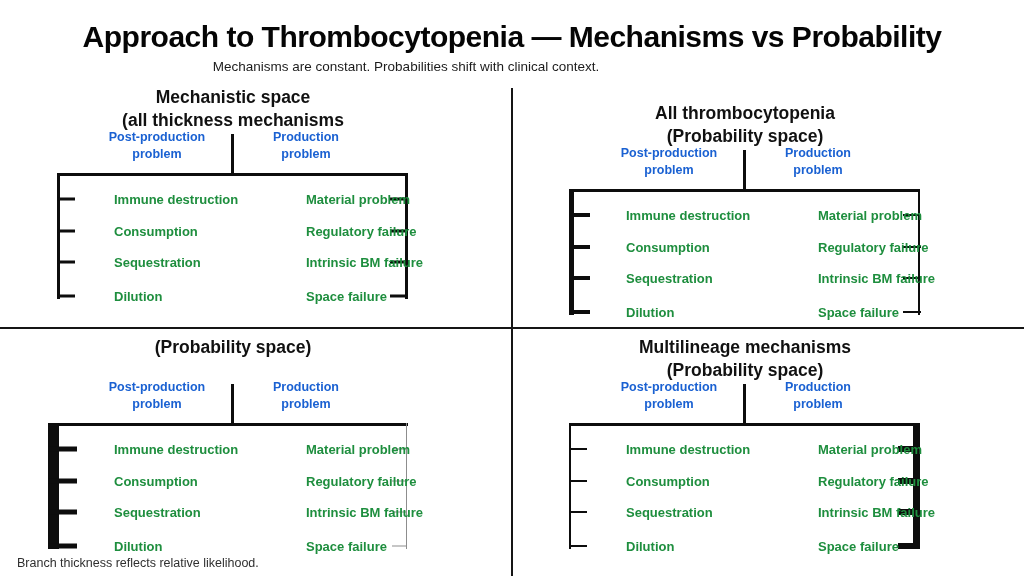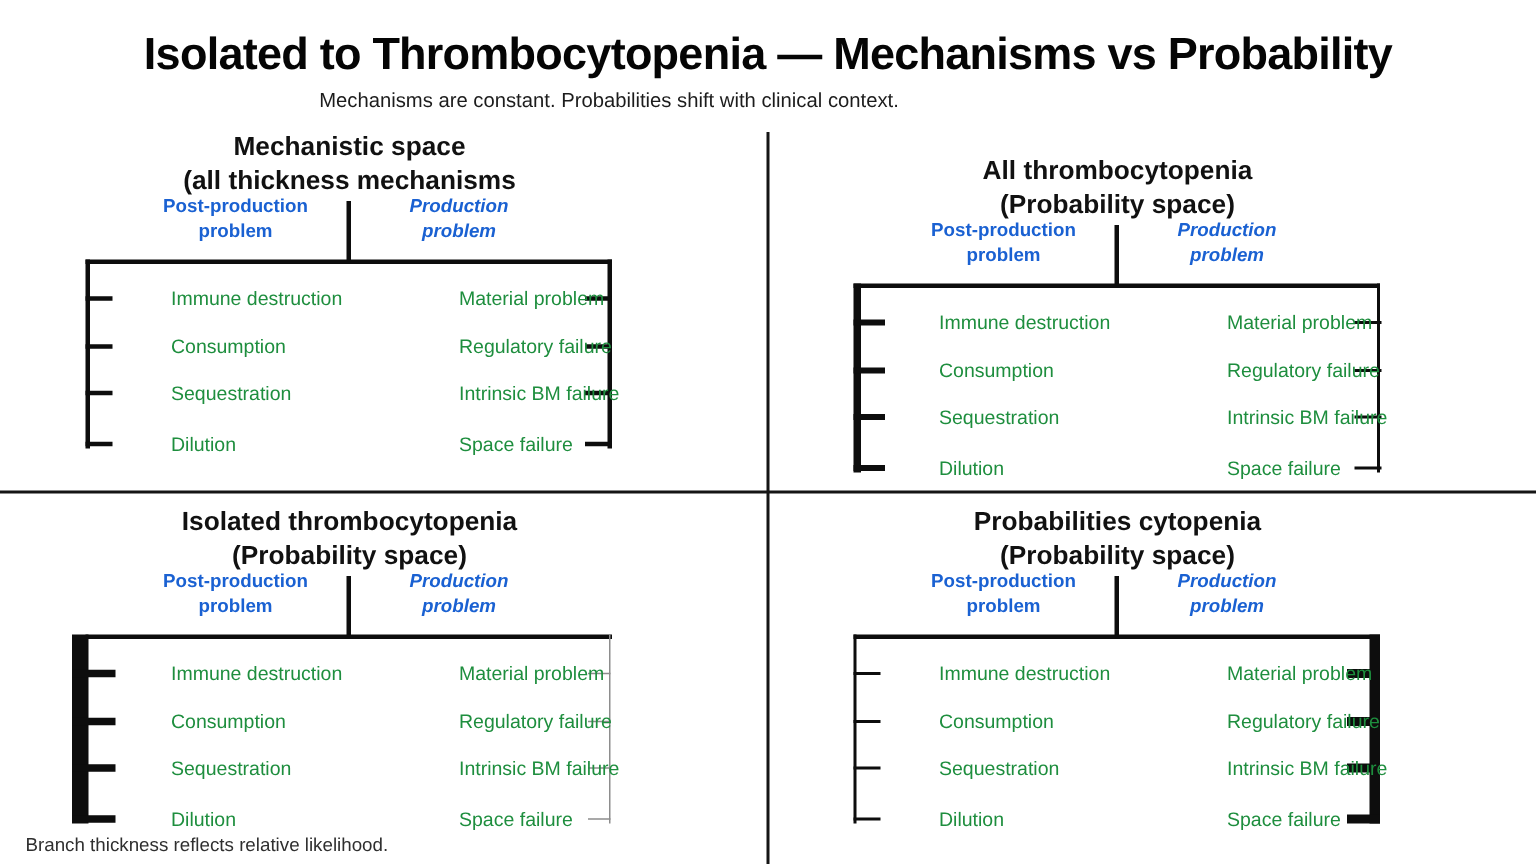--- a/index.html
+++ b/index.html
@@ -22,21 +22,21 @@
   .q-tr{left:512px;top:85px;margin-top:16px;}
   .q-bl{left:0;top:335px;}
   .q-br{left:512px;top:335px;}
 
   .qhead{position:absolute;left:8px;top:1px;width:450px;text-align:center;
          font-size:17.5px;font-weight:bold;line-height:23px;color:#111;}
 
   .blabel{position:absolute;top:44px;text-align:center;font-size:12.5px;font-weight:bold;
           line-height:17px;color:var(--branch_blue,#1a61d2);}
   .bl-left{left:97px;width:120px;}
-  .bl-right{left:256px;width:100px;font-style:italic;}
+  .bl-right{left:256px;width:100px;}
 
   
   .trunk{position:absolute;left:231px;top:49px;width:3px;height:42px;background:var(--line_black,#0d0d0d);}
   .bar{position:absolute;left:57px;top:88px;width:351px;height:3px;background:var(--line_black,#0d0d0d);}
   .vline{position:absolute;top:88px;height:126px;background:var(--line_black,#0d0d0d);}
   .vleft{left:57px;width:3px;}
   .vright{left:405px;width:3px;}
   .tick{position:absolute;background:var(--line_black,#0d0d0d);transform:translateY(-50%);}
   .t-l{left:57px;width:18px;height:3px;}
   .t-r{left:390px;width:18px;height:3px;}
@@ -53,32 +53,32 @@
   .q-bl .vright{left:406px;width:1px;background:var(--muted_gray,#8d8d8d);}
   .q-bl .t-r{left:392px;width:15px;height:1px;background:var(--muted_gray,#8d8d8d);}
 
   .q-br .vleft{width:2px;}
   .q-br .t-l{height:2px;}
   .q-br .vright{left:401px;width:7px;}
   .q-br .t-r{left:386px;width:22px;height:6px;}
 
   
   .mech{position:absolute;transform:translateY(-50%);white-space:nowrap;
-        font-size:13px;font-weight:normal;color:var(--mechanism_green,#1e8e3e);padding-left:29px;}
+        font-size:13px;font-weight:bold;color:var(--mechanism_green,#1e8e3e);padding-left:29px;}
   .m-l{left:85px;}
   .m-r{left:277px;}
 
   .footnote{position:absolute;left:17px;top:556px;font-size:12.5px;color:#2f2f2f;}
 </style>
 </head>
 <body>
 
 <div id="stage">
 
-  <div class="main-title">Isolated to Thrombocytopenia — Mechanisms vs Probability</div>
+  <div class="main-title">Approach to Thrombocytopenia — Mechanisms vs Probability</div>
   <div class="sub-title">Mechanisms are constant. Probabilities shift with clinical context.</div>
 
   <div class="div-v"></div>
   <div class="div-h"></div>
 
   <div class="quad q-tl">
     <div class="qhead">
       <div>Mechanistic space</div>
       <div>(all thickness mechanisms</div>
     </div>
@@ -130,21 +130,20 @@
     <div class="mech m-l r3">Sequestration</div>
     <div class="mech m-l r4">Dilution</div>
     <div class="mech m-r r1">Material problem</div>
     <div class="mech m-r r2">Regulatory failure</div>
     <div class="mech m-r r3">Intrinsic BM failure</div>
     <div class="mech m-r r4">Space failure</div>
   </div>
 
   <div class="quad q-bl">
     <div class="qhead">
-      <div>Isolated thrombocytopenia</div>
       <div>(Probability space)</div>
     </div>
     <div class="blabel bl-left">Post-production problem</div>
     <div class="blabel bl-right">Production problem</div>
     <div class="trunk"></div>
     <div class="bar"></div>
     <div class="vline vleft"></div>
     <div class="vline vright"></div>
     <div class="tick t-l r1"></div>
     <div class="tick t-l r2"></div>
@@ -159,21 +158,21 @@
     <div class="mech m-l r3">Sequestration</div>
     <div class="mech m-l r4">Dilution</div>
     <div class="mech m-r r1">Material problem</div>
     <div class="mech m-r r2">Regulatory failure</div>
     <div class="mech m-r r3">Intrinsic BM failure</div>
     <div class="mech m-r r4">Space failure</div>
   </div>
 
   <div class="quad q-br">
     <div class="qhead">
-      <div>Probabilities cytopenia</div>
+      <div>Multilineage mechanisms</div>
       <div>(Probability space)</div>
     </div>
     <div class="blabel bl-left">Post-production problem</div>
     <div class="blabel bl-right">Production problem</div>
     <div class="trunk"></div>
     <div class="bar"></div>
     <div class="vline vleft"></div>
     <div class="vline vright"></div>
     <div class="tick t-l r1"></div>
     <div class="tick t-l r2"></div>

